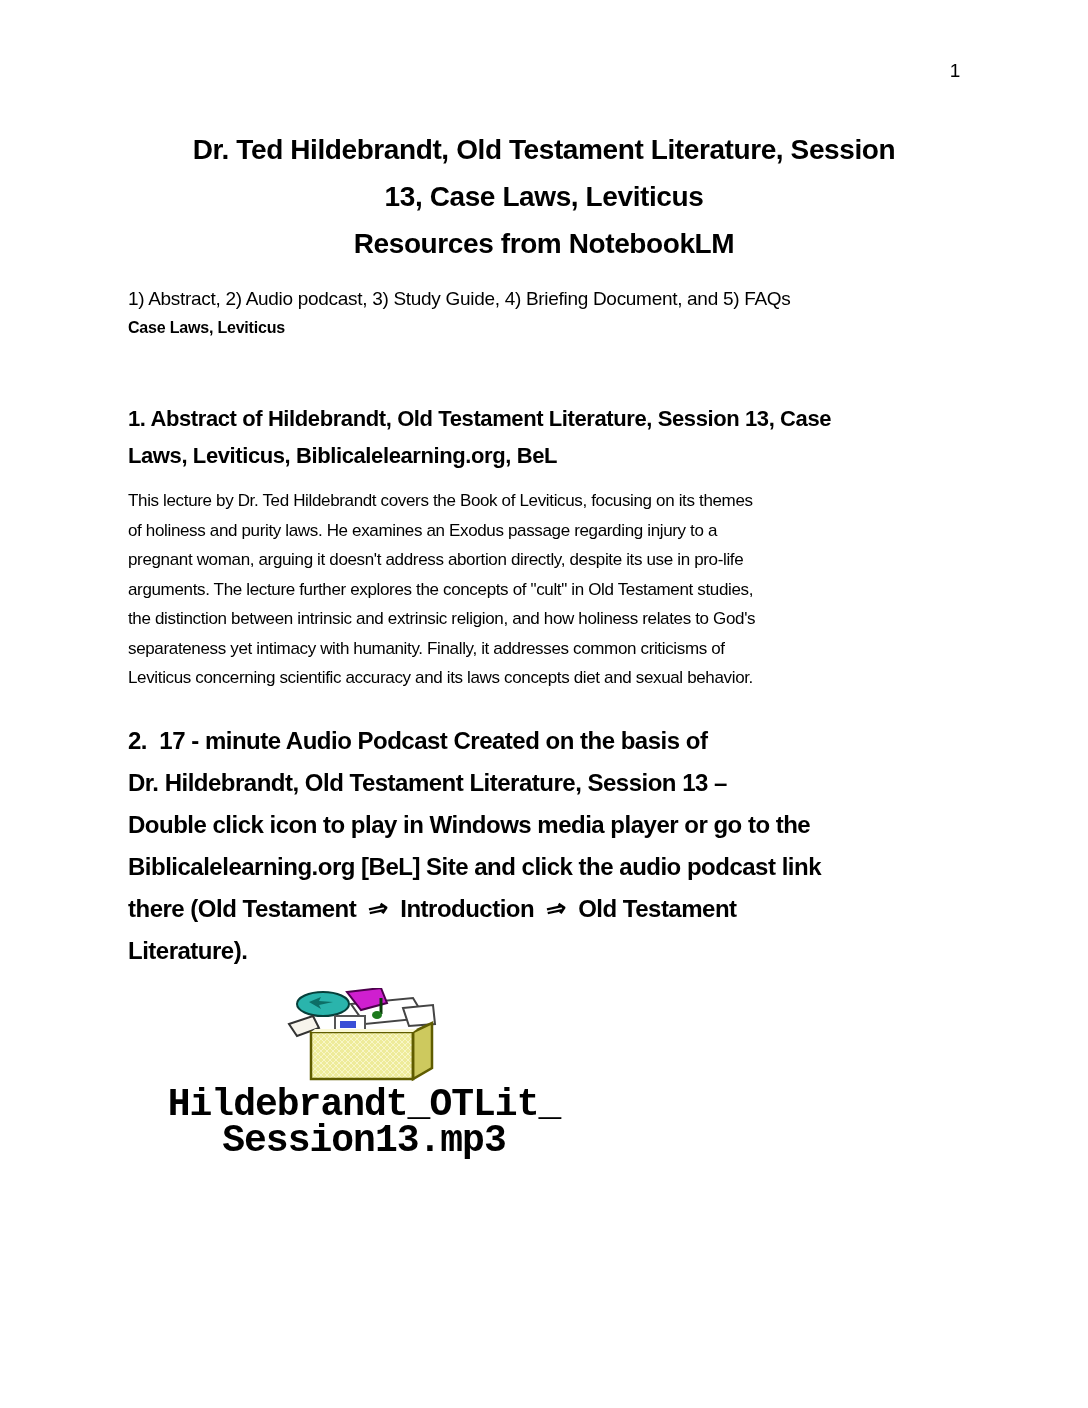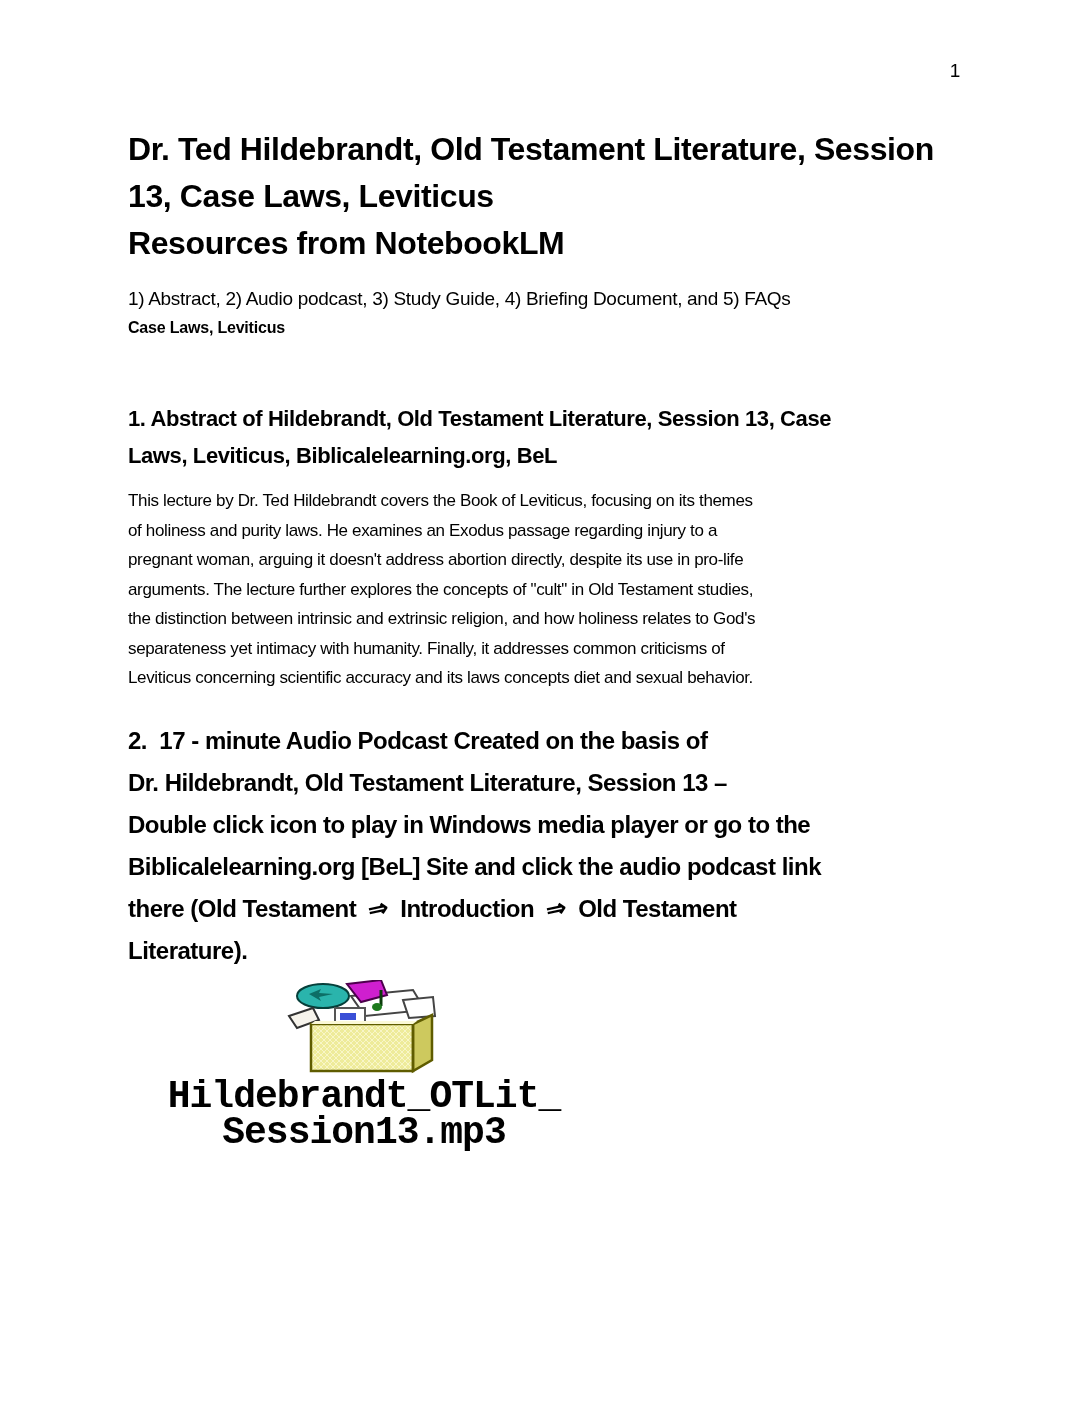--- a/index.html
+++ b/index.html
@@ -20,24 +20,24 @@
     padding: 0 128px;
   }
   .pagenum {
     padding-top: 60px;
     text-align: right;
     font-size: 19px;
     letter-spacing: -0.2px;
   }
   .title {
     margin: 44px 0 0 0;
-    font-size: 32px;
+    font-size: 28px;
     font-weight: bold;
     line-height: 47px;
-    text-align: left;
+    text-align: center;
     letter-spacing: -0.4px;
   }
   .tline { white-space: nowrap; }
   .intro {
     margin: 21px 0 0 0;
     font-size: 19px;
     letter-spacing: -0.3px;
     white-space: nowrap;
   }
   .caselaws {
@@ -56,21 +56,21 @@
   }
   .heading1 .hline { white-space: nowrap; }
   .para {
     margin: 12px 0 0 0;
     font-size: 17px;
     line-height: 29.5px;
     letter-spacing: -0.35px;
   }
   .para .pline { white-space: nowrap; }
   .heading2 {
-    margin: 27px 0 8px 0;
+    margin: 27px 0 16px 0;
     font-size: 24px;
     font-weight: bold;
     line-height: 42px;
     letter-spacing: -0.5px;
   }
   .heading2 .hline { white-space: nowrap; }
   .arrow {
     display: inline-block;
     transform: rotate(-12deg);
     margin: 0 6px;

